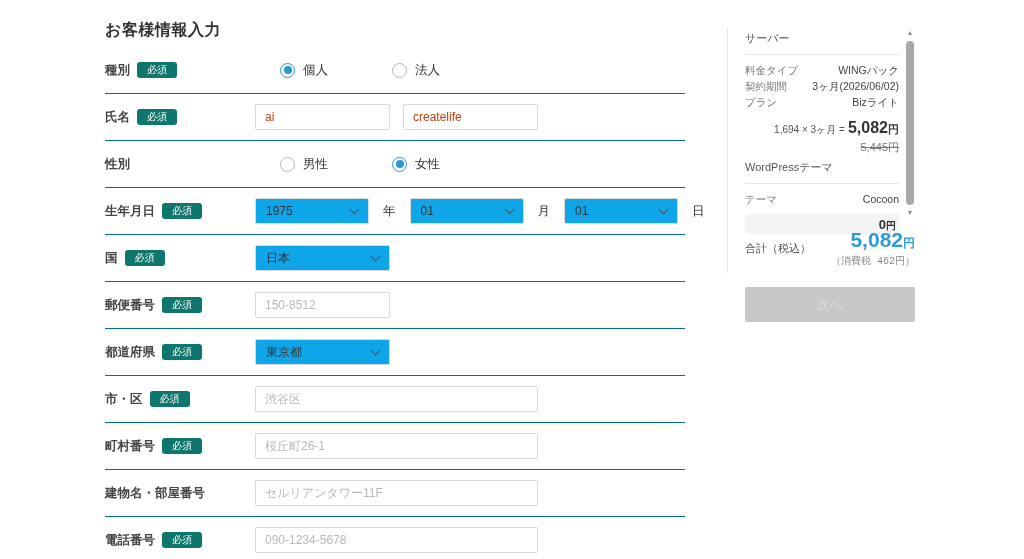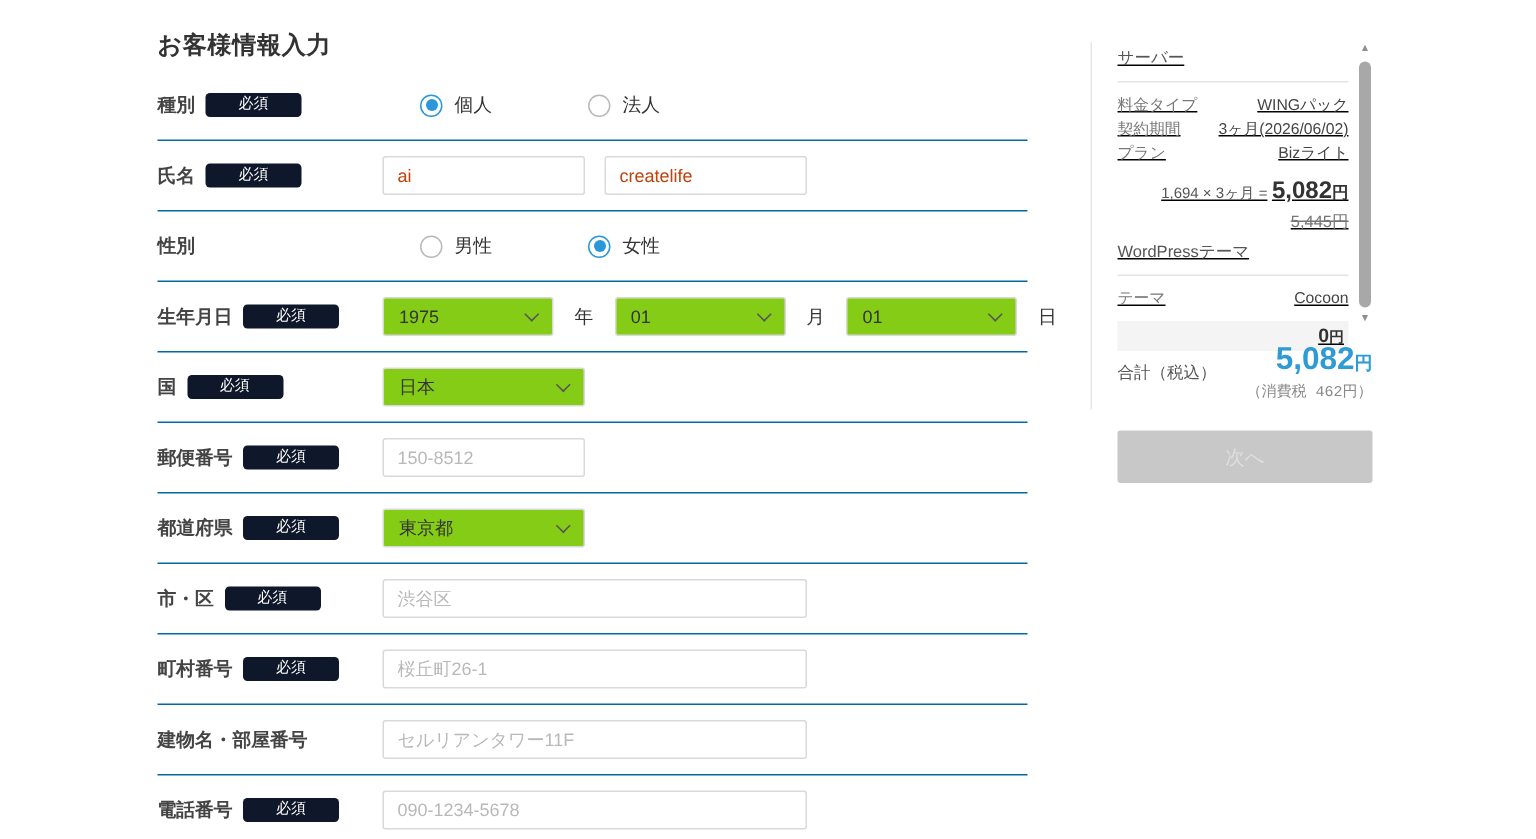--- a/index.html
+++ b/index.html
@@ -7,49 +7,49 @@
     font-family:"Liberation Sans","DejaVu Sans",sans-serif; }
   .screen { position:relative; width:1024px; height:559px; background:#fff; }
 
   
   .main { position:absolute; left:105px; top:20px; width:580px; }
   .page-title { font-size:16px; font-weight:bold; color:#333; letter-spacing:.5px; }
   .rows { margin-top:6px; }
   .frow { height:47px; display:flex; align-items:center; border-bottom:1px solid #0369a1; }
   .flabel { width:150px; display:flex; align-items:center; gap:7px; flex-shrink:0; }
   .lbl { font-size:12.5px; font-weight:bold; color:#444; }
-  .req { background:#0f172a; color:#fff; font-size:10px; padding:2px 22px; border-radius:3px; line-height:1.2; }
+  .req { background:#0f766e; color:#fff; font-size:10px; padding:2px 10px; border-radius:3px; line-height:1.2; }
   .fctrl { display:flex; align-items:center; gap:13px; }
 
   
   .radio { display:flex; align-items:center; gap:8px; margin-right:26px; cursor:pointer;padding-left:25px; }
   .rb { width:15px; height:15px; border-radius:50%; border:1px solid #b9b9b9; position:relative; background:#fff; }
   .rb.checked { border-color:#2a97d9; }
   .rb.checked::after { content:''; position:absolute; inset:2.5px; border-radius:50%; background:#2a97d9; }
   .radio-lbl { font-size:12.5px; color:#333; }
 
   
   .ti { height:26px; border:1px solid #d9d9d9; border-radius:2px; padding:0 9px;
         font-size:12px; color:#c2410c; font-family:inherit; outline:none; }
   .ti::placeholder { color:#b9b9b9; }
   .w135 { width:135px; } .w283 { width:283px; } .w114 { width:114px; }
 
   
   .sel { height:26px; border:1px solid #d9d9d9; border-radius:2px; padding:0 10px;
-         display:flex; align-items:center; justify-content:space-between; background:#84cc16; cursor:pointer; }
+         display:flex; align-items:center; justify-content:space-between; background:#0ea5e9; cursor:pointer; }
   .selval { font-size:12px; color:#333; }
   .chev { width:7px; height:7px; border-left:1.5px solid #555; border-bottom:1.5px solid #555;
           transform:rotate(-45deg); margin-top:-3px; flex-shrink:0; }
   .unit { font-size:12.5px; color:#333; }
   .date-ctrl { gap:14px; }
 
   
   .vdiv { position:absolute; left:727px; top:28px; width:1px; height:245px; background:#e7e7e7; }
   .sidebar { position:absolute; left:745px; top:0; width:170px; height:559px; }
-  .scrollbox { position:absolute; top:28px; left:0; width:170px; height:190px;text-decoration:underline; }
+  .scrollbox { position:absolute; top:28px; left:0; width:170px; height:190px; }
   .scontent { padding-right:16px; }
   .s-head { font-size:11px; color:#555; padding:3px 0 8px; border-bottom:1px solid #e4e4e4; }
   .s-head.wp { margin-top:2px; }
   .s-rows { margin-top:8px; }
   .s-row { display:flex; justify-content:space-between; font-size:10.5px; line-height:15px; margin-bottom:1px; }
   .s-row .k { color:#777; } .s-row .v { color:#444; }
   .calc { text-align:right; margin-top:9px; white-space:nowrap; }
   .calc .pre { font-size:10px; color:#555; margin-right:3px; }
   .calc .big { font-size:16px; font-weight:bold; color:#333; }
   .calc .yen { font-size:11px; font-weight:bold; color:#333; }

